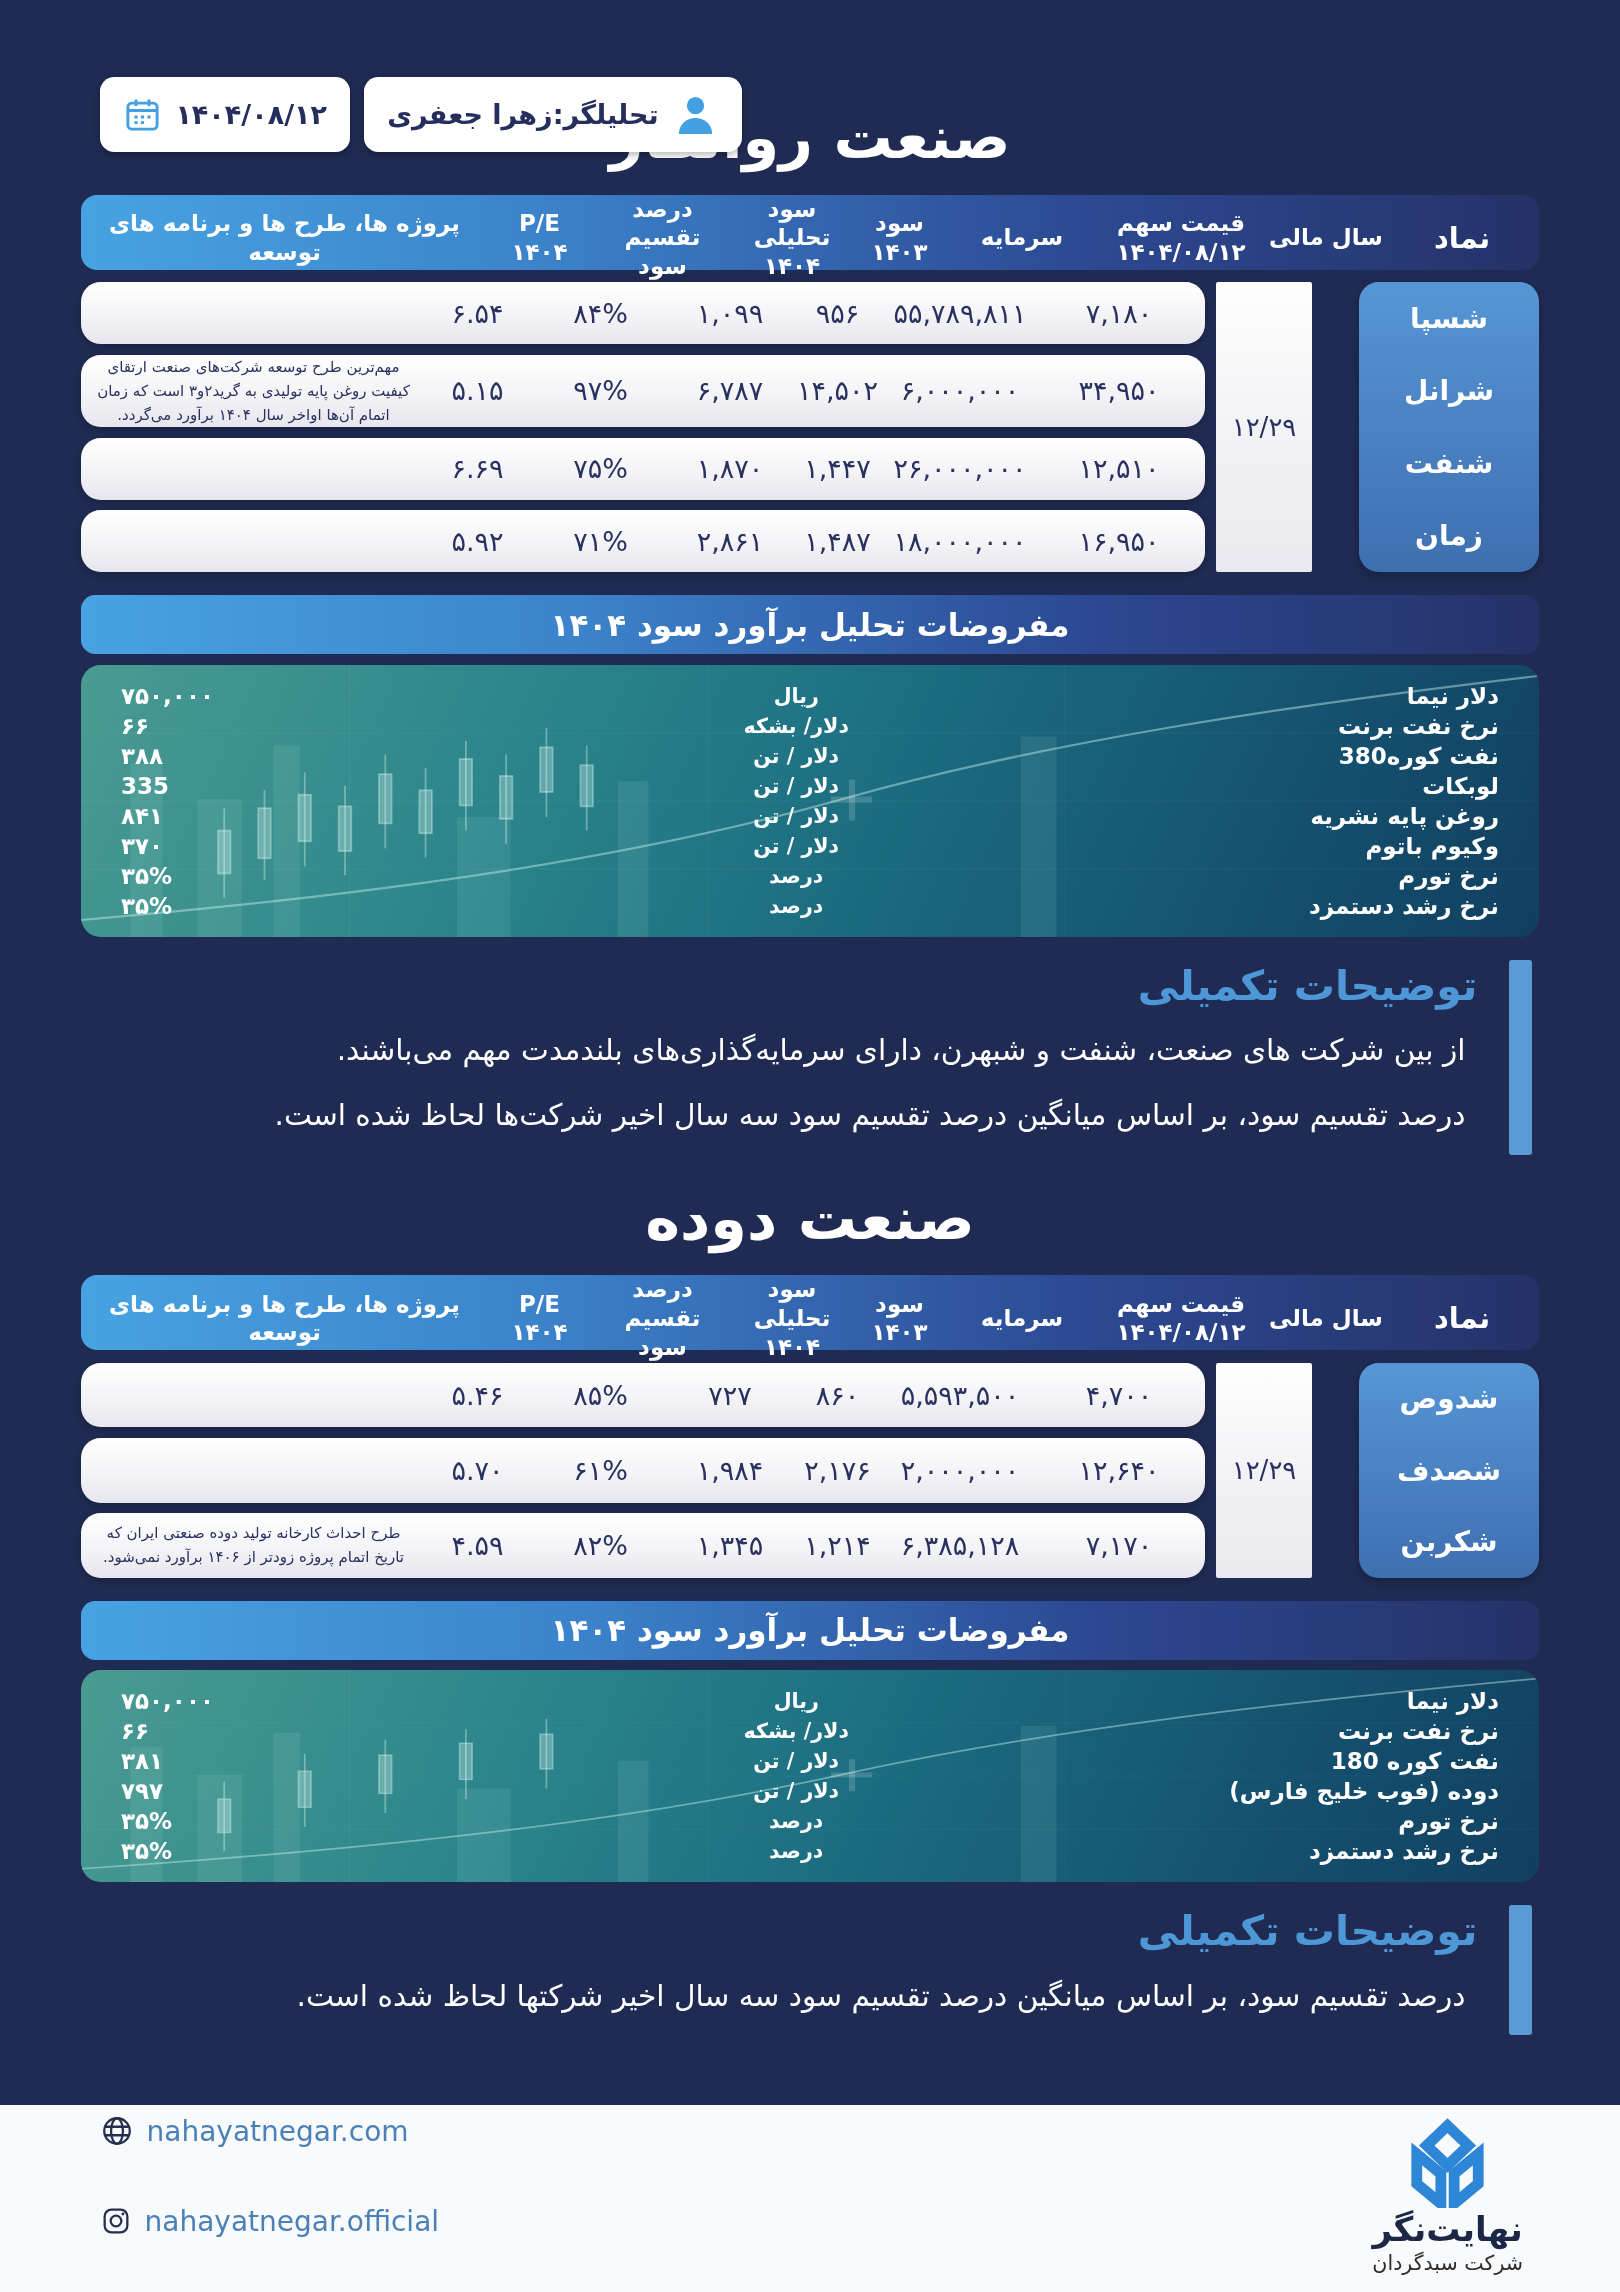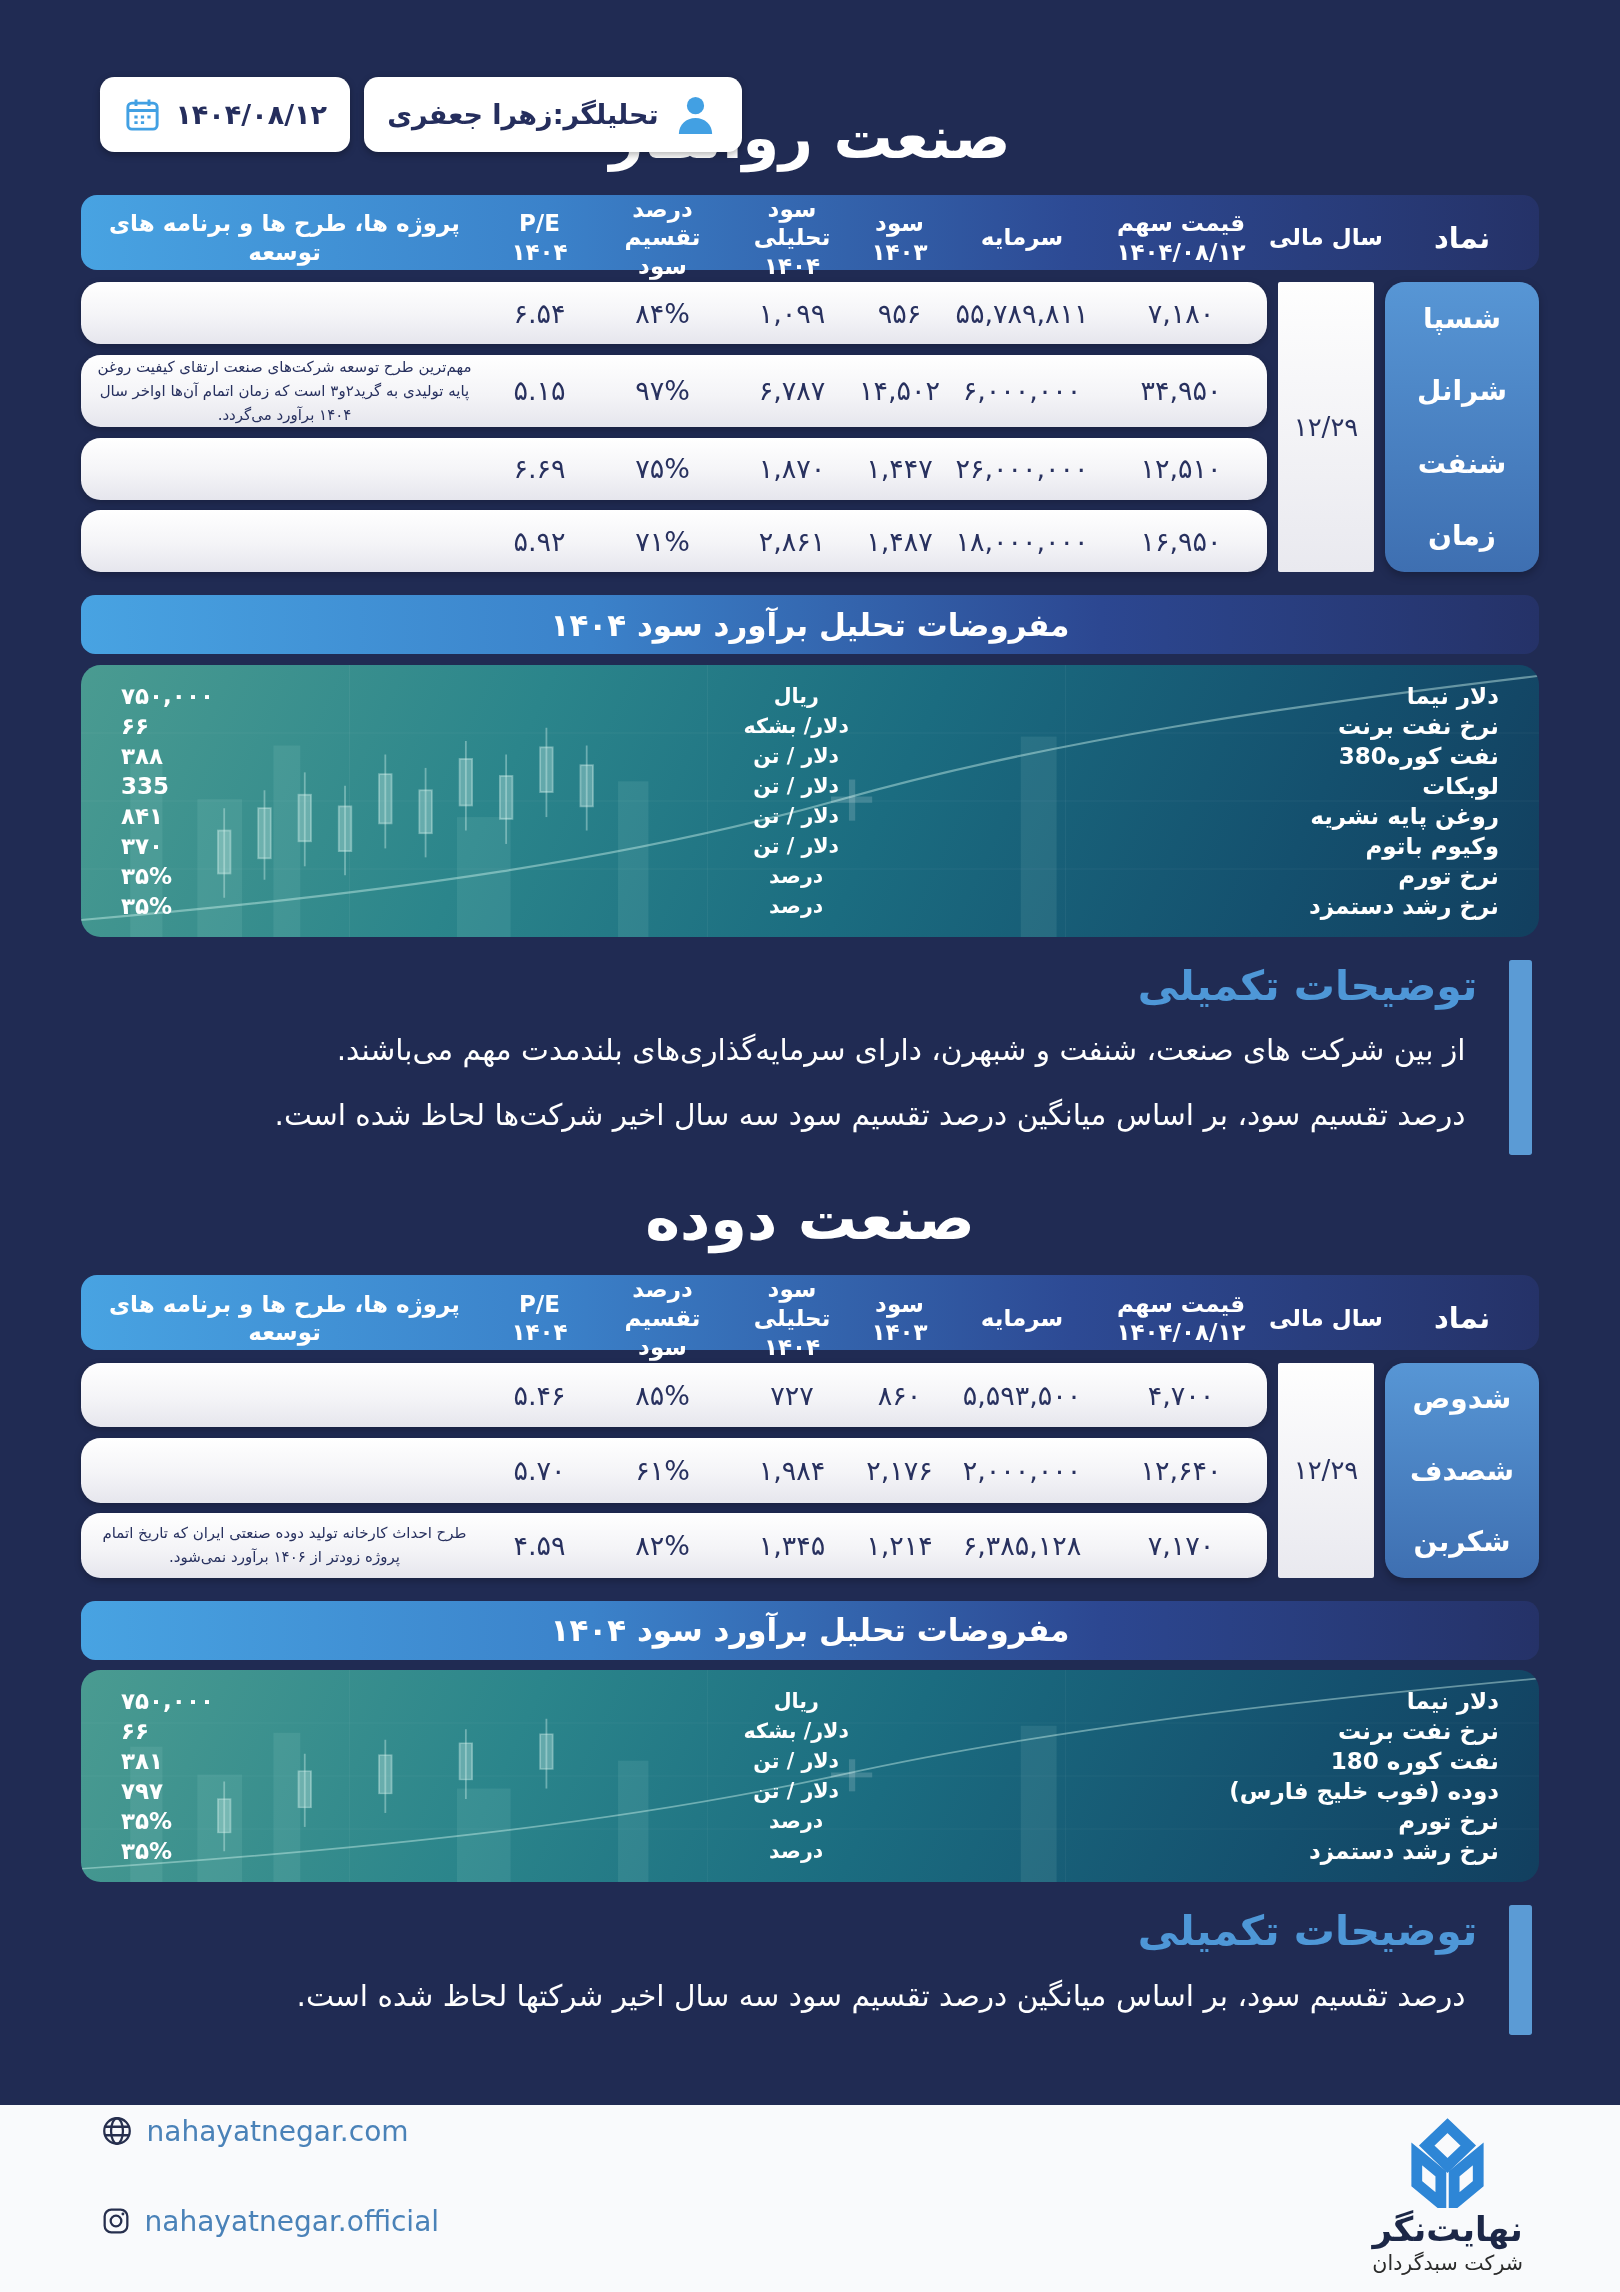--- a/index.html
+++ b/index.html
@@ -24,21 +24,21 @@
          background:linear-gradient(to right,#48a3e2 0%,#3b82ca 32%,#2d4a94 68%,#253268 100%);
          display:grid;grid-template-columns:154px 118px 172px 146px 99px 116px 143px 103px 1fr;
          align-items:center;color:#fff;text-align:center;font-weight:bold;font-size:23px;line-height:1.25;}
   .th span{display:block;}
   .th .sym-h{font-size:29px;}
 
   
   .tbody{margin-top:12.5px;display:flex;}
   .t1 .tbody{height:290px;}
   .t2 .tbody{height:215px;}
-  .sym-col{width:154px;flex:none;}
+  .sym-col{width:180px;flex:none;margin-left:36px;}
   .sym-pill{height:100%;border-radius:19.7px;background:linear-gradient(180deg,#5796d5,#3e6fb1);
             display:flex;flex-direction:column;box-shadow:0 3.6px 9px rgba(0,0,0,.25);}
   .sym-cell{flex:1;display:flex;align-items:center;justify-content:center;color:#fff;
             font-size:28px;font-weight:bold;}
   .fy-col{width:118px;flex:none;padding:0 10.7px;box-sizing:border-box;}
   .fy-pill{height:100%;border-radius:2px;background:linear-gradient(180deg,#fefefe,#e9e9ef);
            display:flex;align-items:center;justify-content:center;color:#28315f;font-size:26px;}
   .rows-col{flex:1;display:flex;flex-direction:column;gap:10.7px;}
   .row-pill{flex:1;border-radius:19.7px;
             background:linear-gradient(180deg,#ffffff 0%,#f4f4f7 55%,#e6e6ed 100%);

